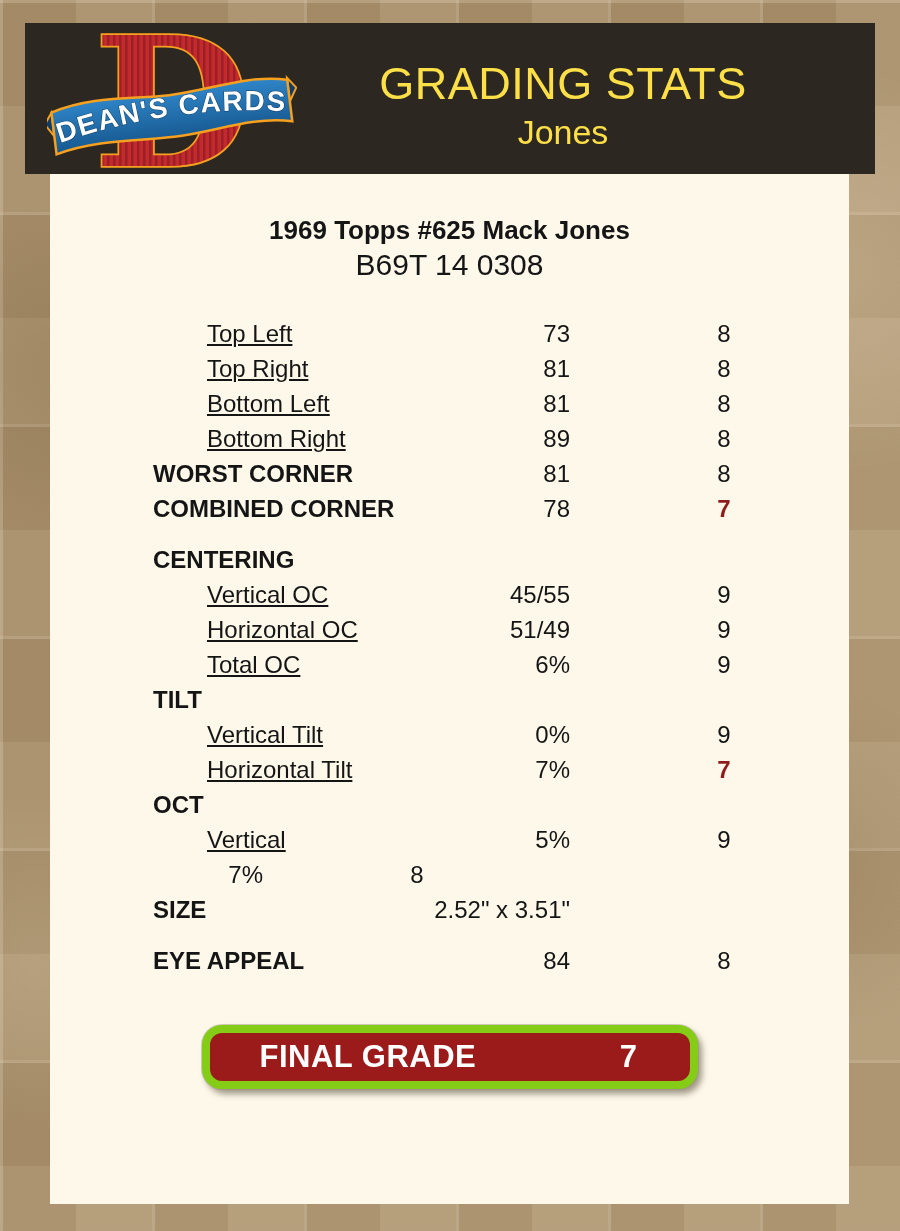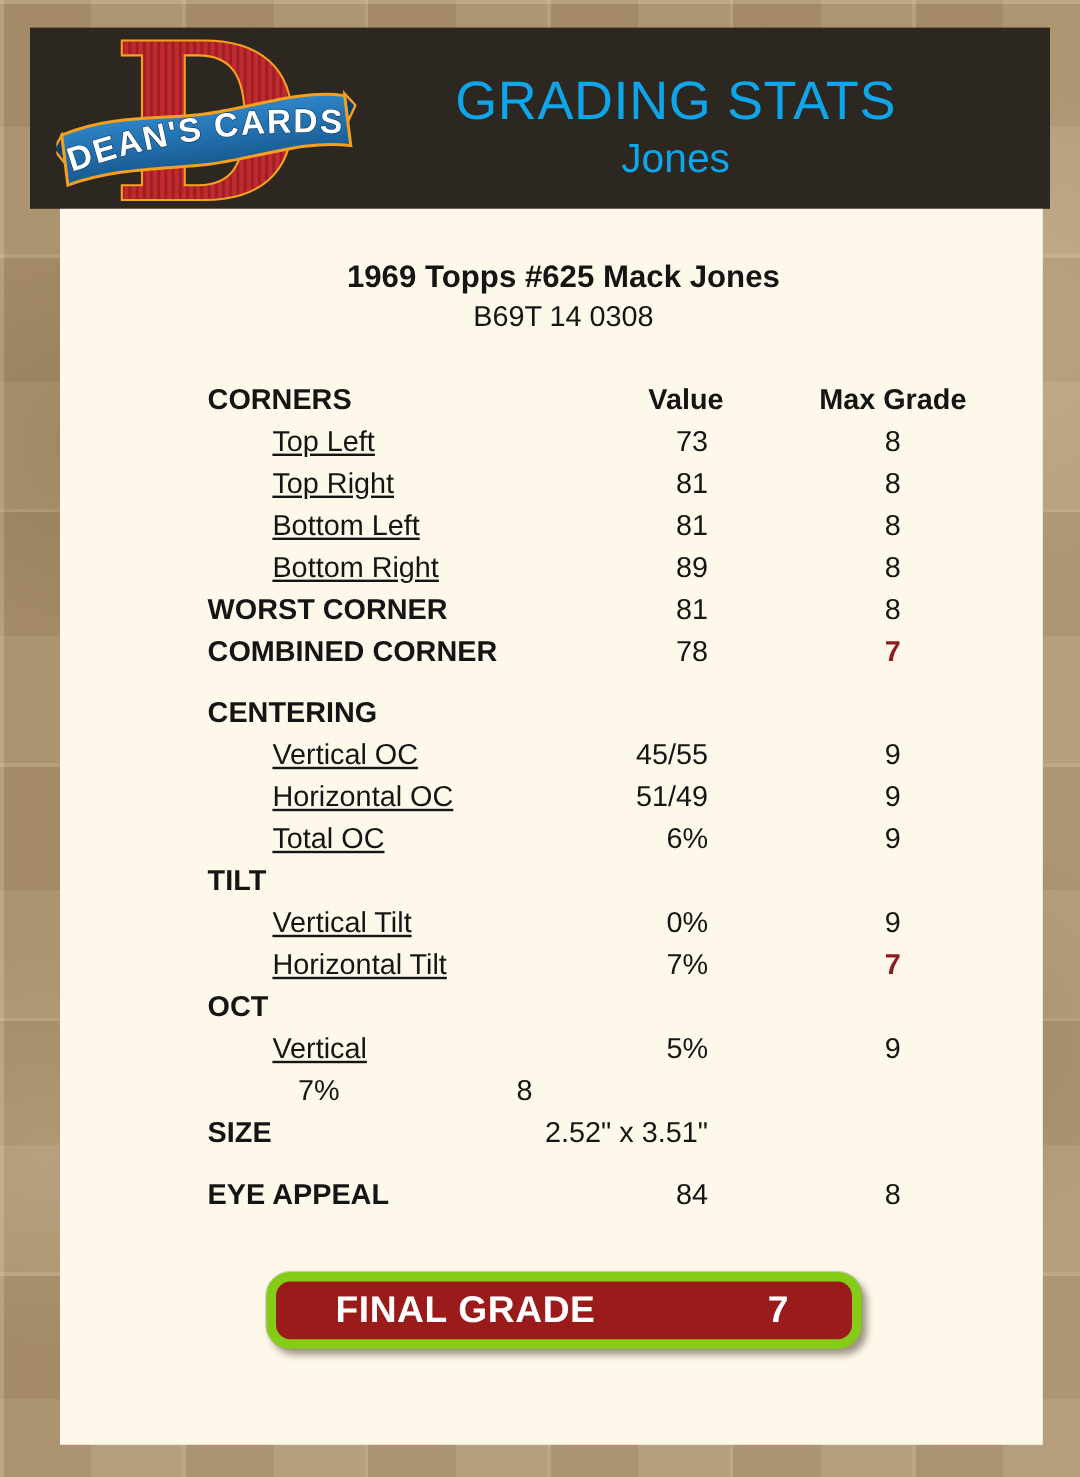--- a/index.html
+++ b/index.html
@@ -31,30 +31,30 @@
       repeating-linear-gradient(180deg, rgba(120,90,50,.09) 0 106px, rgba(235,215,185,.07) 106px 212px);
   }
   header{
     position:absolute;left:25px;top:23px;width:850px;height:151px;
     background:var(--header-bg);
   }
   .logo{position:absolute;left:22px;top:5px;width:250px;height:148px;cursor:pointer;}
   .header-text{
     position:absolute;left:226px;right:0;top:0;height:100%;
     display:flex;flex-direction:column;justify-content:center;align-items:center;
-    padding-top:14px;box-sizing:border-box;color:#0ea5e9;text-align:center;
+    padding-top:14px;box-sizing:border-box;color:#fde047;text-align:center;
   }
   .h-title{font-size:45px;line-height:52px;letter-spacing:.5px;}
   .h-sub{font-size:34px;line-height:44px;}
   main{
     position:absolute;left:50px;top:174px;width:799px;height:1030px;
-    background:var(--content-bg);color:var(--text-dark);padding-left:20px;
+    background:var(--content-bg);color:var(--text-dark);
   }
   .card-title{margin-top:38px;text-align:center;font-size:26px;font-weight:bold;line-height:36px;}
-  .card-code{text-align:center;font-size:24px;line-height:34px;}
+  .card-code{text-align:center;font-size:30px;line-height:34px;}
   #grading-table{margin-top:34px;padding-left:103px;}
   .trow{display:flex;align-items:center;height:35px;font-size:24px;}
   .trow.gap{margin-top:16px;}
   .trow.bold .cell-label, .trow.colheader{font-weight:bold;}
   .cell-label{flex:1 1 auto;min-width:0;white-space:nowrap;}
   .trow.indent .cell-label{padding-left:54px;text-decoration:underline;}
   .cell-value{width:110px;text-align:right;flex:none;white-space:nowrap;}
   .trow.wide .cell-value{width:260px;}
   .trow.colheader .cell-value{position:relative;left:13px;}
   .cell-grade{width:150px;margin-left:79px;margin-right:50px;text-align:center;flex:none;}
@@ -103,25 +103,20 @@
     <div class="h-title">GRADING STATS</div>
     <div class="h-sub">Jones</div>
   </div>
 </header>
 
 <main>
   <div class="card-title">1969 Topps #625 Mack Jones</div>
   <div class="card-code">B69T 14 0308</div>
 
   <div id="grading-table">
-      <div class="trow colheader">
-        <div class="cell-label">CORNERS</div>
-        <div class="cell-value">Value</div>
-        <div class="cell-grade">Max Grade</div>
-      </div>
       <div class="trow indent">
         <div class="cell-label">Top Left</div>
         <div class="cell-value">73</div>
         <div class="cell-grade">8</div>
       </div>
       <div class="trow indent">
         <div class="cell-label">Top Right</div>
         <div class="cell-value">81</div>
         <div class="cell-grade">8</div>
       </div>

